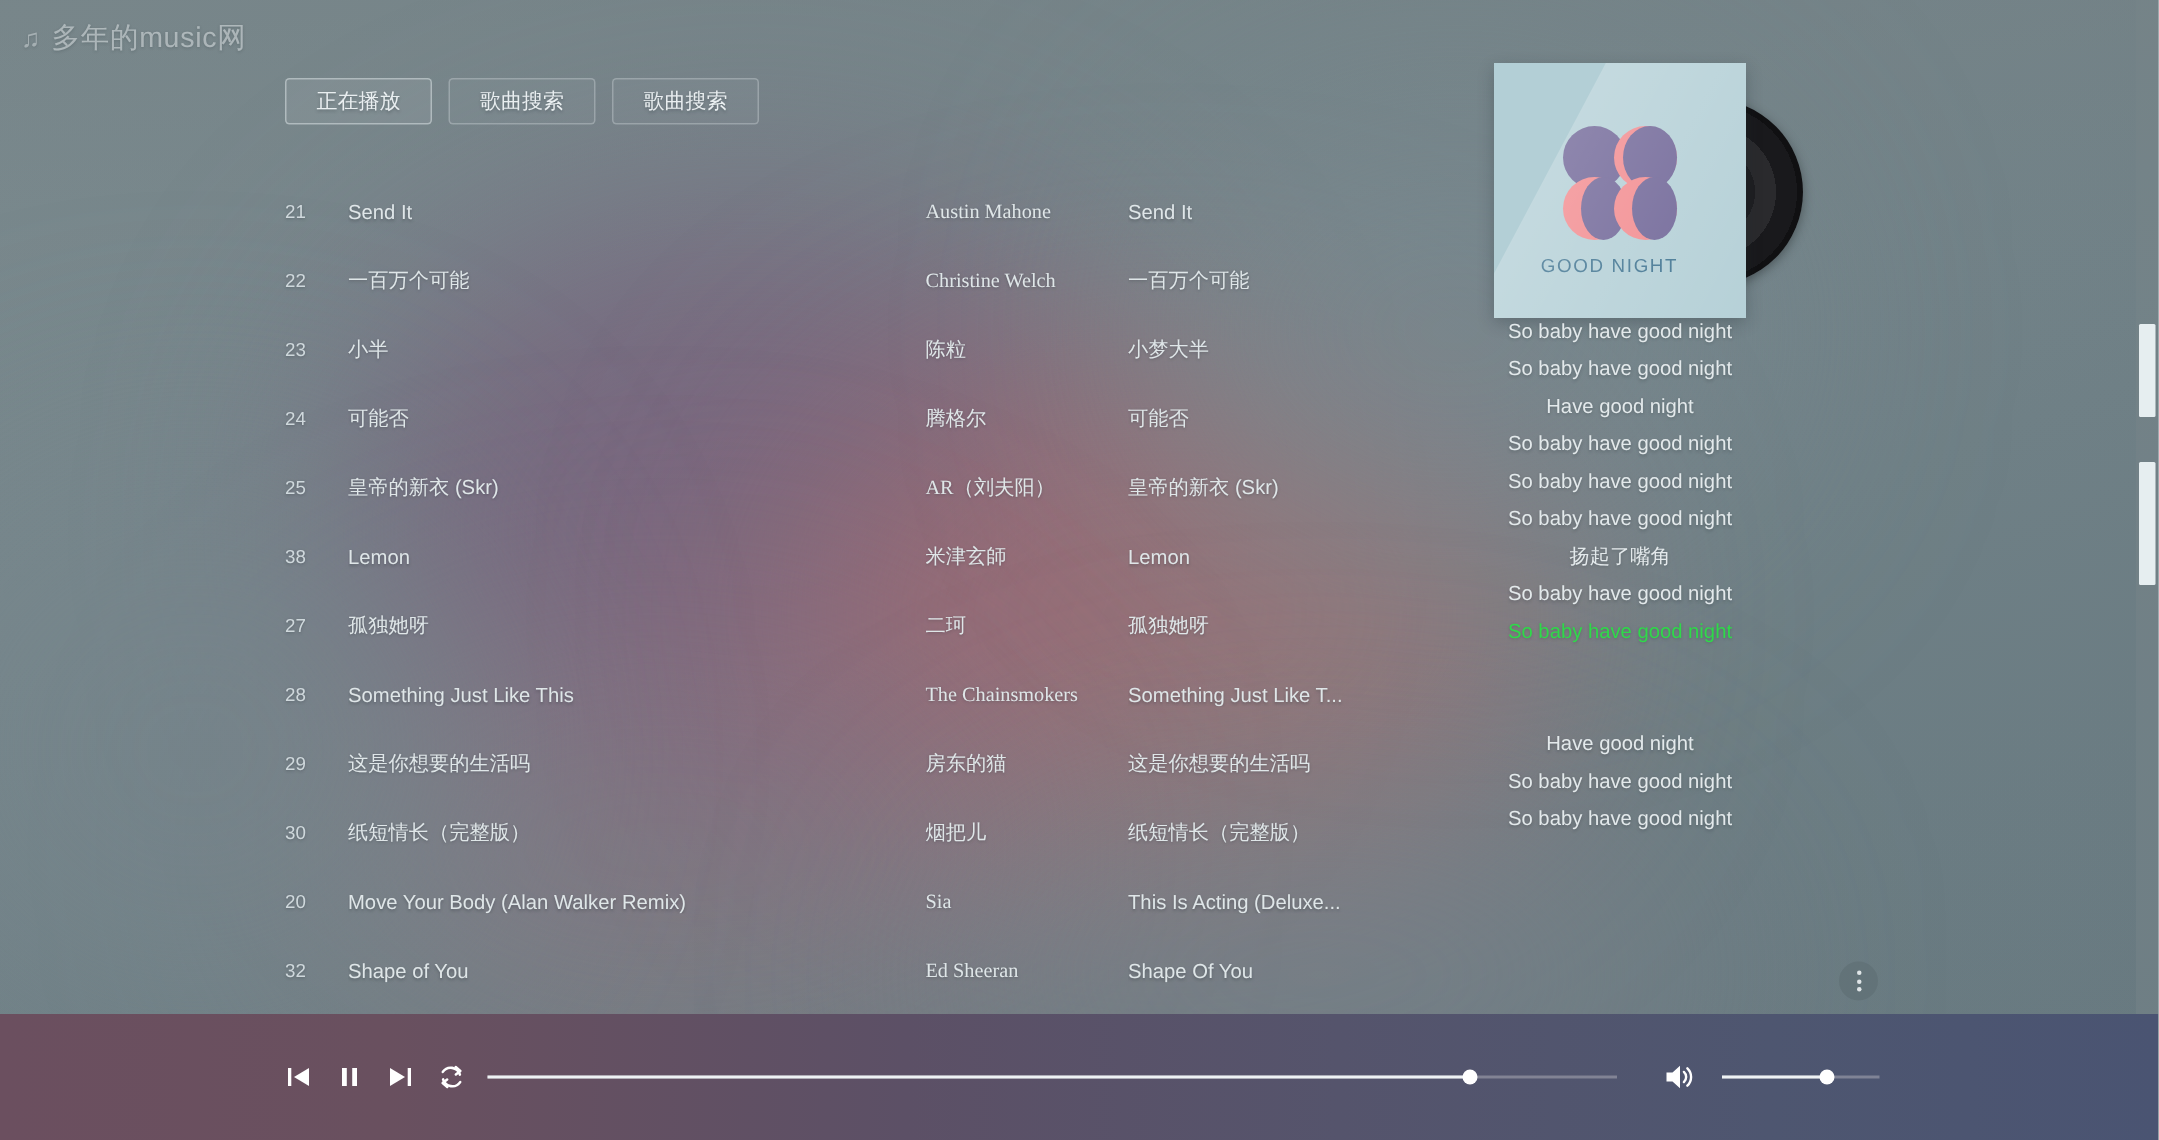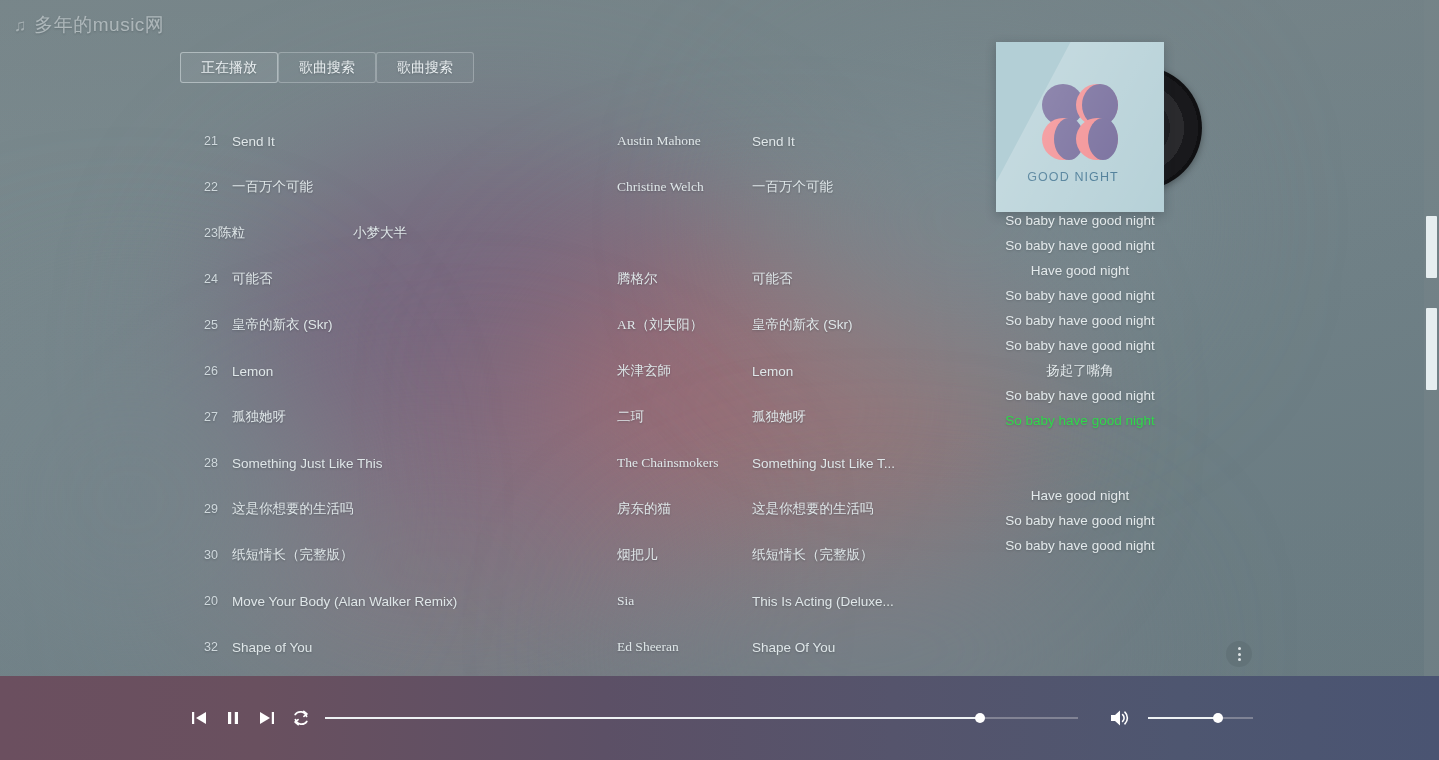--- a/index.html
+++ b/index.html
@@ -33,40 +33,40 @@
 
   
   .site-title {
     position:absolute; left:14px; top:12px;
     font-size:19px; color:rgba(226,232,234,.55);
     letter-spacing:.5px; display:flex; align-items:center; gap:7px;
     text-shadow:0 1px 2px rgba(40,50,55,.25);
   }
   .note-icon { font-size:17px; line-height:1; opacity:.85; }
 
-  .tabs { position:absolute; left:180px; top:52px; display:flex; }
+  .tabs { position:absolute; left:190px; top:52px; display:flex; gap:11px; }
   .tab {
     width:98px; height:31px; line-height:29px; text-align:center;
     font-size:14px; color:#e9eef0;
     border:1px solid rgba(229,235,238,.30);
     border-radius:3px;
     background:rgba(255,255,255,.035);
     cursor:pointer; user-select:none;
     text-shadow:0 1px 2px rgba(40,50,55,.3);
   }
   .tab.active { border-color:rgba(236,241,243,.45); background:rgba(255,255,255,.07); }
 
   
   .track-list { position:absolute; left:190px; top:118px; width:720px; }
   .track-row {
     position:relative; height:46px; display:flex; align-items:center;
     font-size:13.5px; color:#dfe6e8; cursor:pointer;
     text-shadow:0 1px 2px rgba(45,55,60,.35);
   }
-  .tr-num { width:28px; text-align:right; color:#cfd8dc; font-size:12.5px; flex:none; }
+  .tr-num { width:28px; text-align:left; color:#cfd8dc; font-size:12.5px; flex:none; }
   .tr-name { margin-left:14px; width:385px; flex:none; overflow:hidden;
              white-space:nowrap; text-overflow:ellipsis; }
   .tr-artist { width:135px; flex:none; overflow:hidden; white-space:nowrap;
                text-overflow:ellipsis;font-family:Liberation Serif, serif; }
   .tr-album { width:150px; flex:none; overflow:hidden; white-space:nowrap;
               text-overflow:ellipsis; }
 
   
   .art-wrap { position:absolute; left:996px; top:42px; width:178px; height:170px; }
   .disc {
@@ -201,37 +201,38 @@
         <span class="tr-album">Send It</span>
       </div>
       <div class="track-row">
         <span class="tr-num">22</span>
         <span class="tr-name">一百万个可能</span>
         <span class="tr-artist">Christine Welch</span>
         <span class="tr-album">一百万个可能</span>
       </div>
       <div class="track-row">
         <span class="tr-num">23</span>
+        <span class="tr-name">小半</span>
         <span class="tr-artist">陈粒</span>
         <span class="tr-album">小梦大半</span>
       </div>
       <div class="track-row">
         <span class="tr-num">24</span>
         <span class="tr-name">可能否</span>
         <span class="tr-artist">腾格尔</span>
         <span class="tr-album">可能否</span>
       </div>
       <div class="track-row">
         <span class="tr-num">25</span>
         <span class="tr-name">皇帝的新衣 (Skr)</span>
         <span class="tr-artist">AR（刘夫阳）</span>
         <span class="tr-album">皇帝的新衣 (Skr)</span>
       </div>
       <div class="track-row">
-        <span class="tr-num">26</span>
+        <span class="tr-num">38</span>
         <span class="tr-name">Lemon</span>
         <span class="tr-artist">米津玄師</span>
         <span class="tr-album">Lemon</span>
       </div>
       <div class="track-row">
         <span class="tr-num">27</span>
         <span class="tr-name">孤独她呀</span>
         <span class="tr-artist">二珂</span>
         <span class="tr-album">孤独她呀</span>
       </div>

